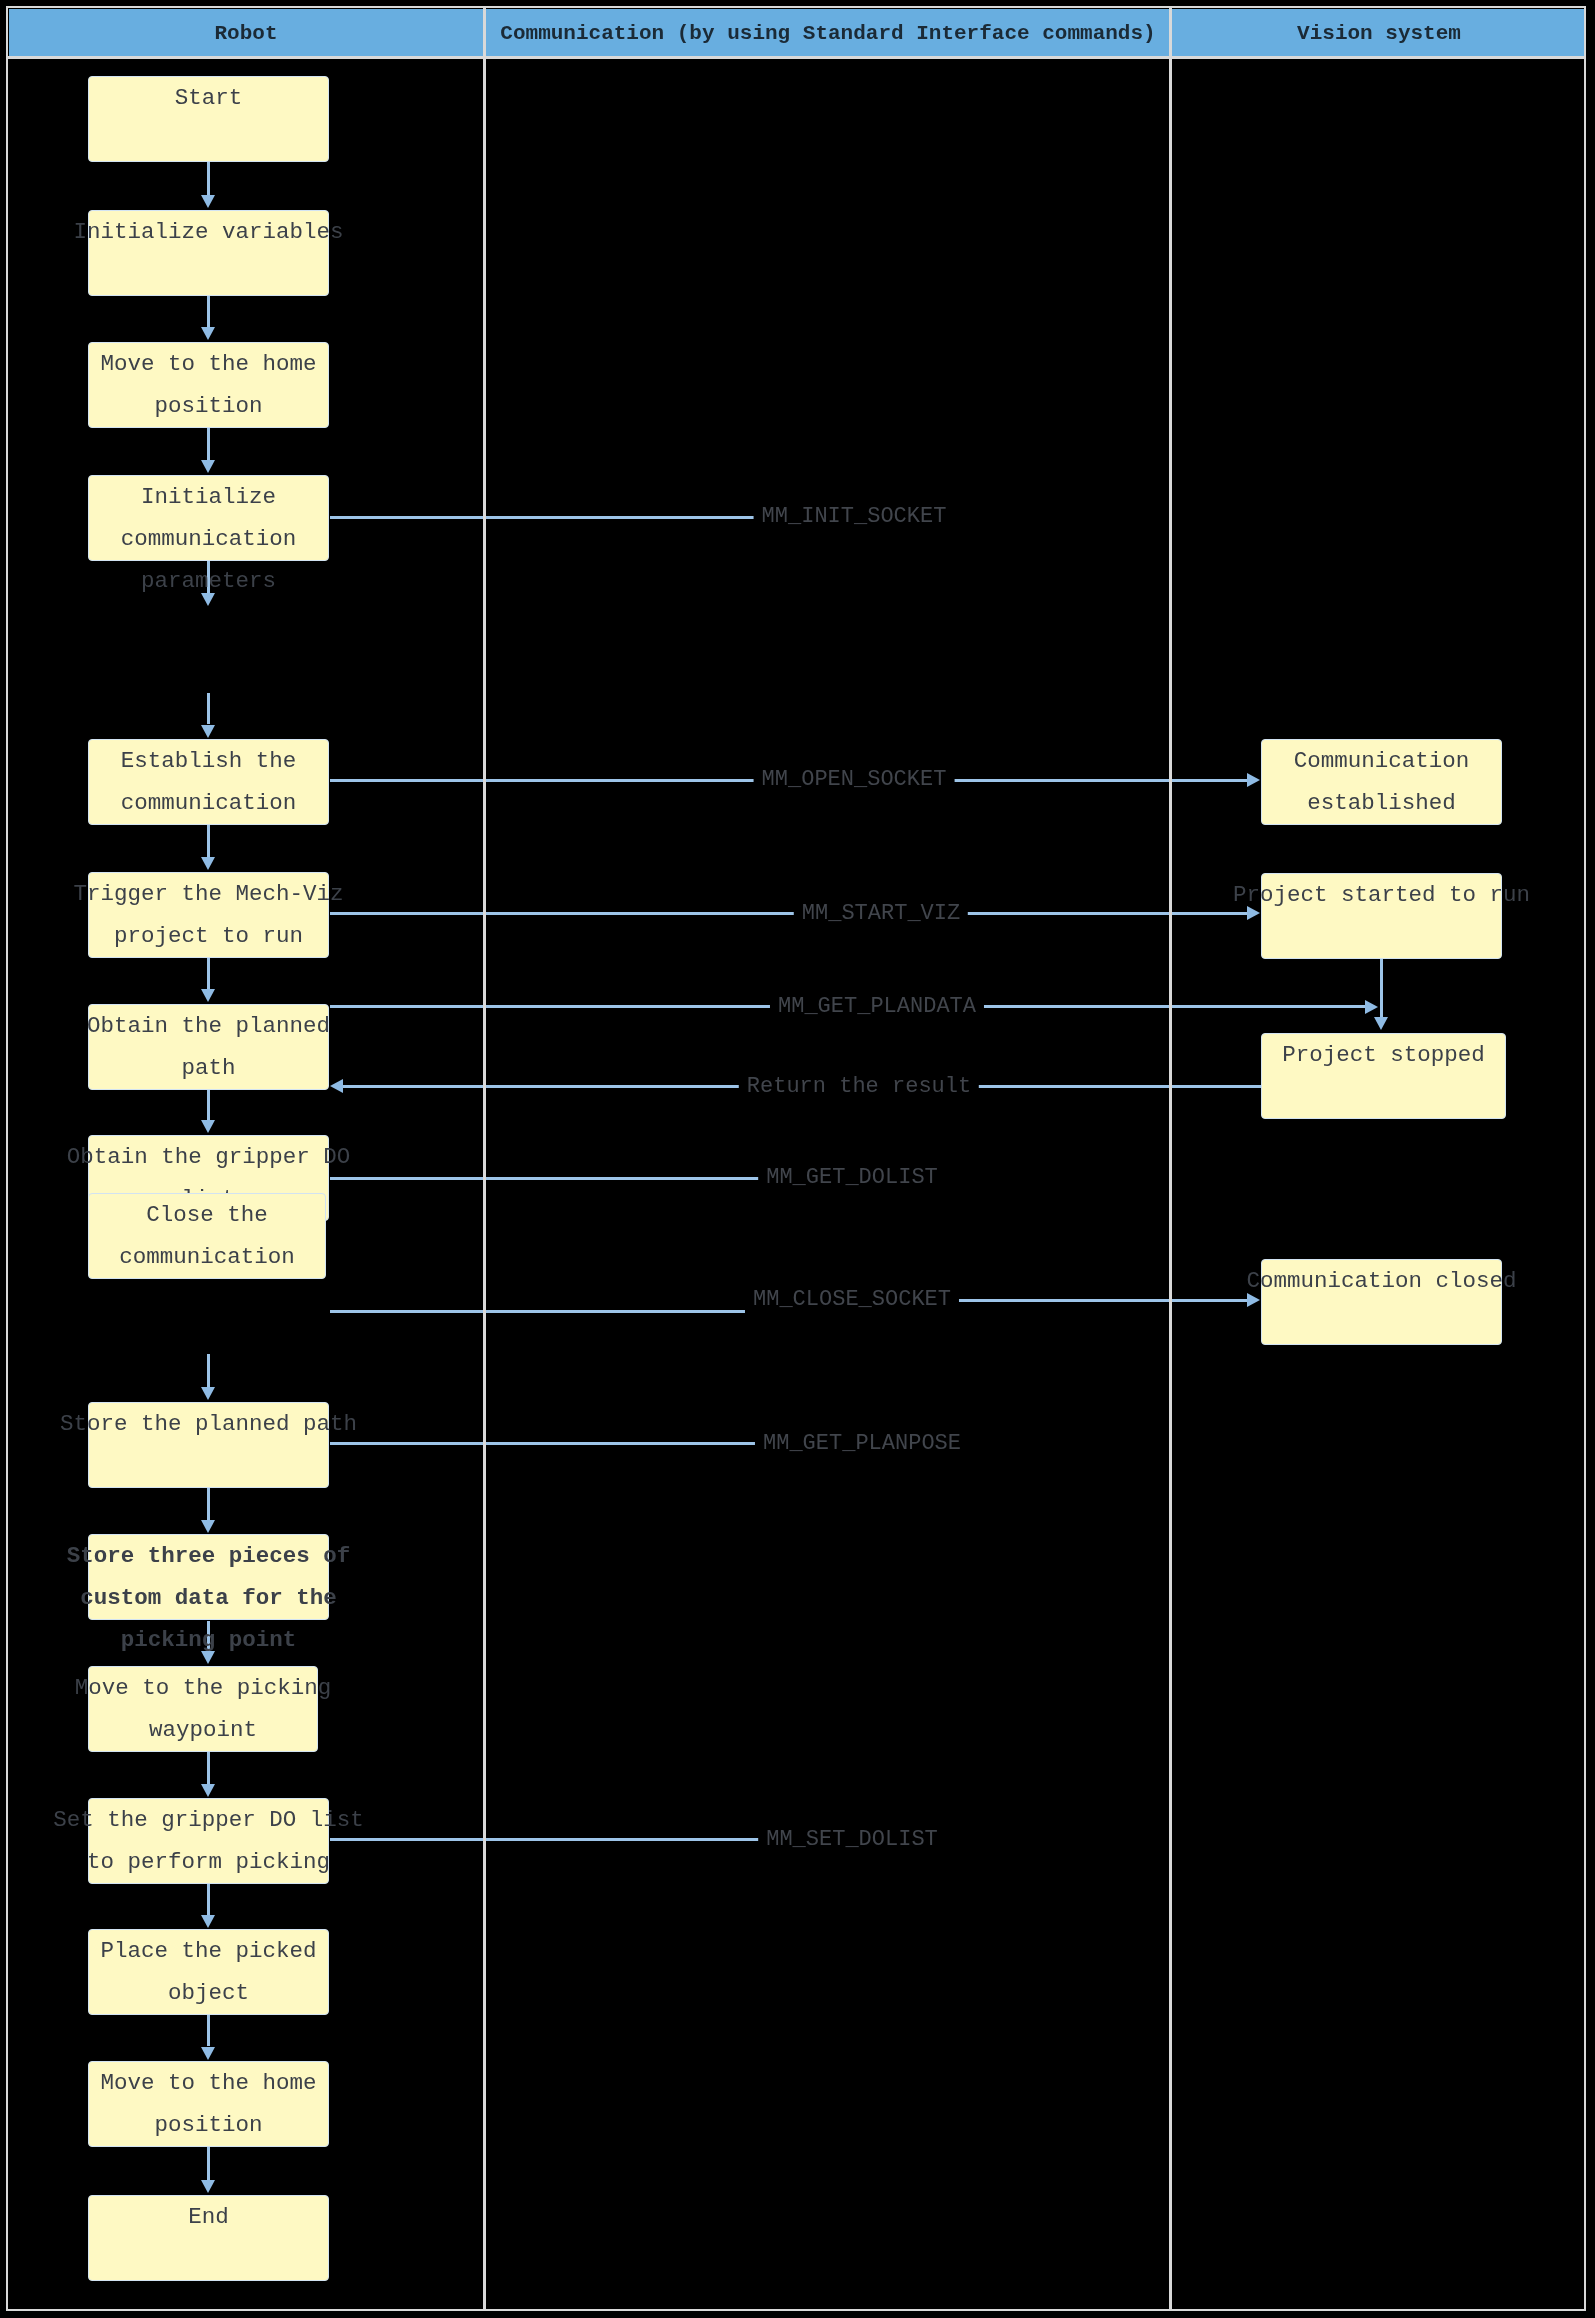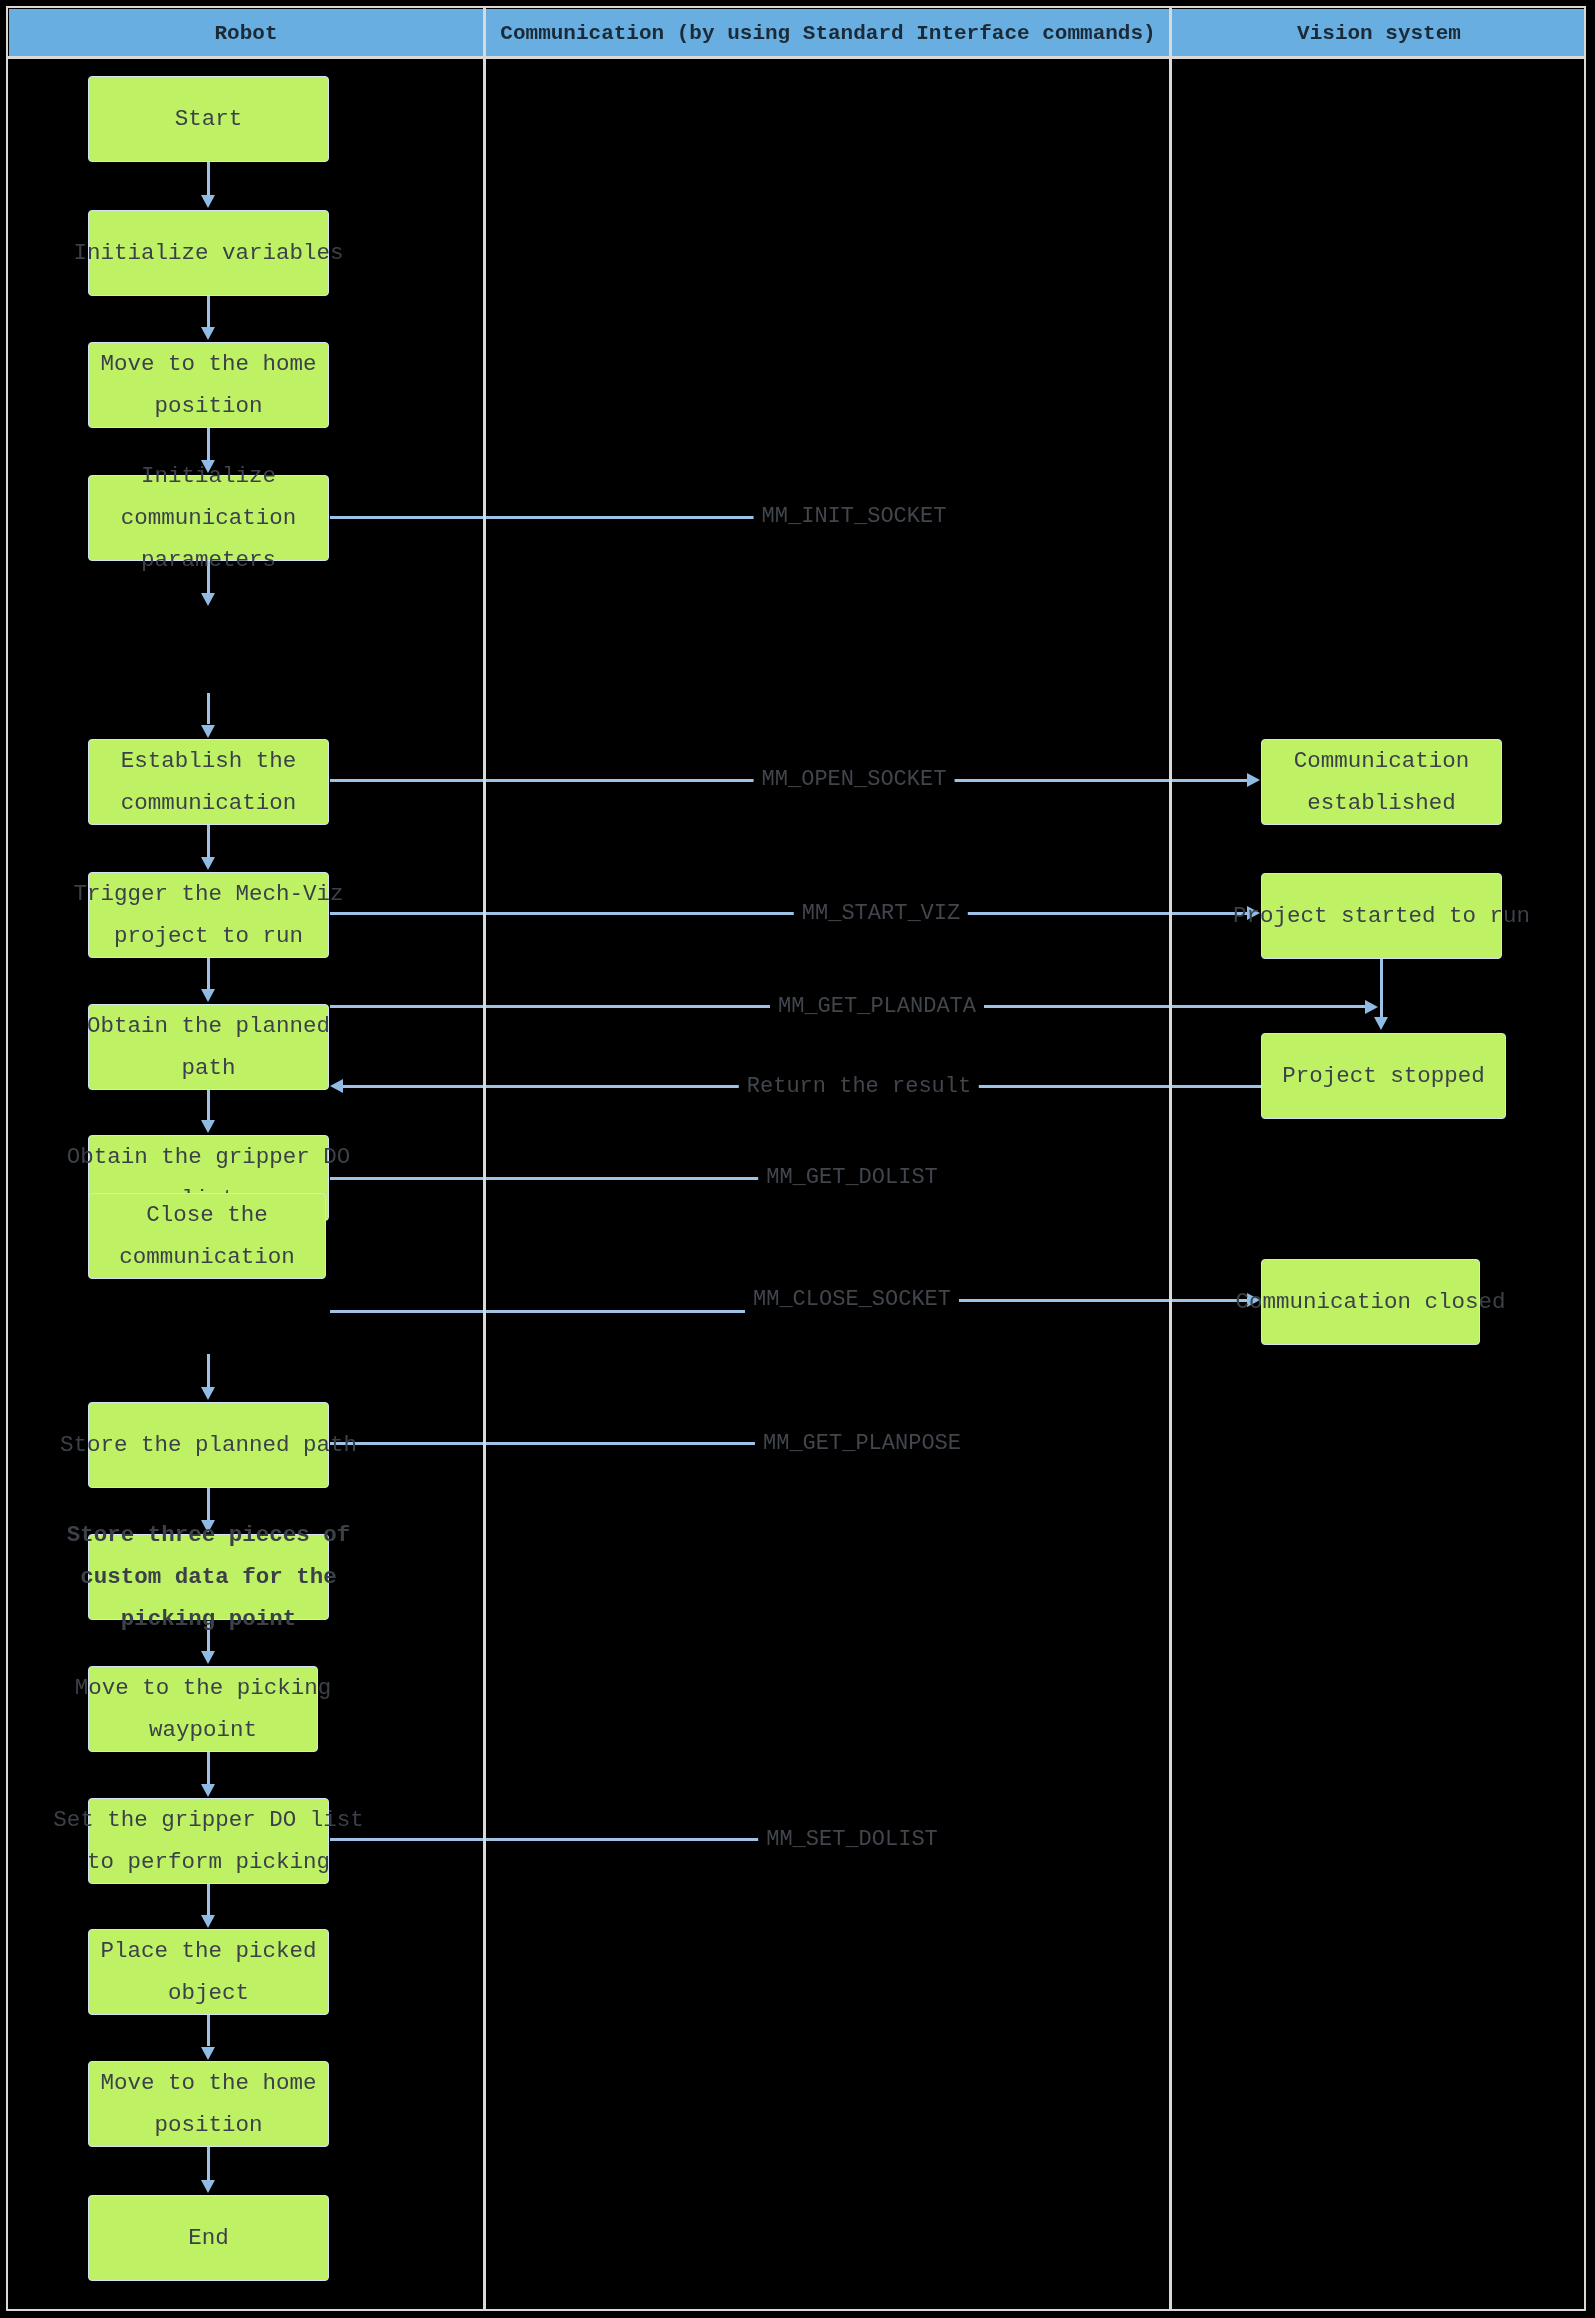--- a/index.html
+++ b/index.html
@@ -26,22 +26,22 @@
   .vdivider{
     position:absolute;top:6.4px;height:2305px;width:3.2px;background:#d9d9d9;z-index:3;
   }
   .header-label{
     position:absolute;transform:translate(-50%,-50%);
     font-size:21px;font-weight:bold;color:#1b2a36;white-space:nowrap;z-index:5;
   }
   
   .node{
     position:absolute;box-sizing:border-box;
-    background:#bef264;border:0.8px solid #d2e3f2;border-radius:4px;
-    display:flex;align-items:center;justify-content:center;
+    background:#fef9c3;border:0.8px solid #d2e3f2;border-radius:4px;
+    display:flex;justify-content:center;
     z-index:2;
   }
   .node span{
     white-space:pre;text-align:center;
     font-size:22.5px;line-height:42px;color:#3c4149;
   }
   .node.bold span{font-weight:bold;}
   
   .comm-label{
     position:absolute;transform:translate(-50%,-50%);
@@ -142,21 +142,21 @@
   <div class="node" style="left:1261px;top:739px;width:241px;height:86px">
       <span>Communication
 established</span>
     </div>
   <div class="node" style="left:1261px;top:873px;width:241px;height:86px">
       <span>Project started to run</span>
     </div>
   <div class="node" style="left:1261px;top:1033px;width:245px;height:86px">
       <span>Project stopped</span>
     </div>
-  <div class="node" style="left:1261px;top:1259px;width:219px;height:86px">
+  <div class="node" style="left:1261px;top:1259px;width:241px;height:86px">
       <span>Communication closed</span>
     </div>
 
   <div class="comm-label" style="left:854px;top:517px">MM_INIT_SOCKET</div>
   <div class="comm-label" style="left:854px;top:780px">MM_OPEN_SOCKET</div>
   <div class="comm-label" style="left:881px;top:914px">MM_START_VIZ</div>
   <div class="comm-label" style="left:877px;top:1007px">MM_GET_PLANDATA</div>
   <div class="comm-label" style="left:859px;top:1087px">Return the result</div>
   <div class="comm-label" style="left:852px;top:1178px">MM_GET_DOLIST</div>
   <div class="comm-label" style="left:852px;top:1300px">MM_CLOSE_SOCKET</div>

